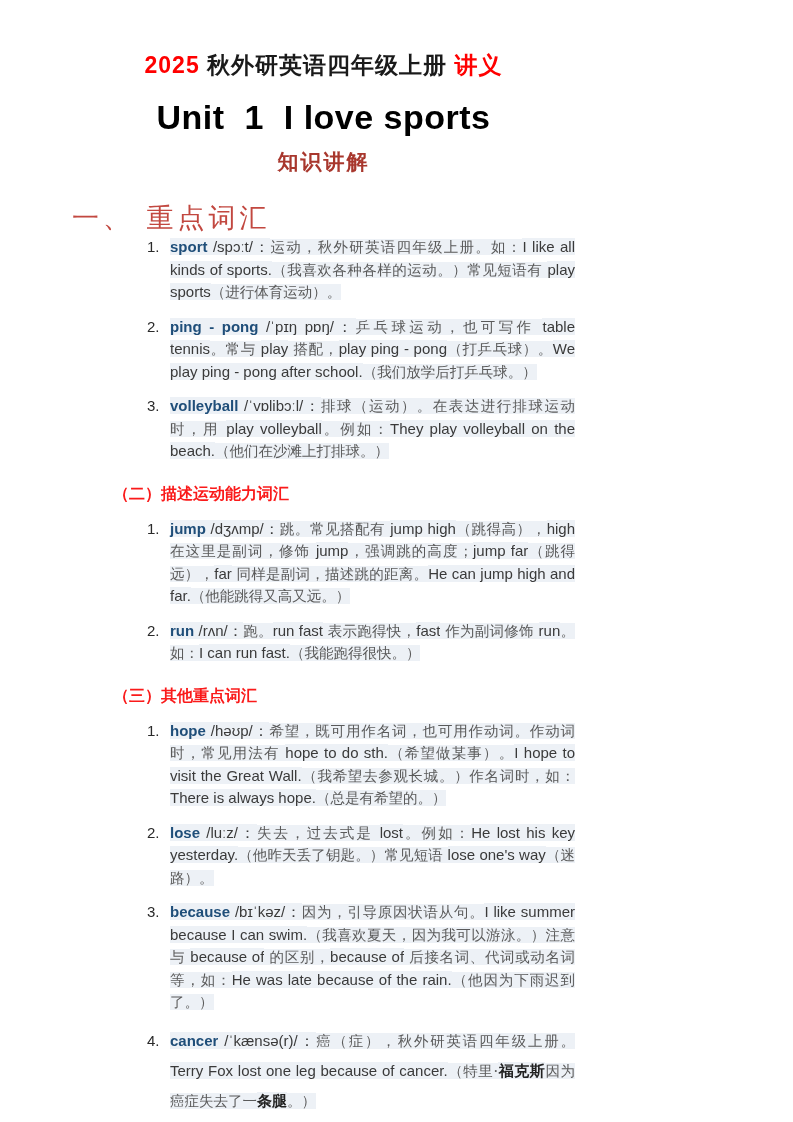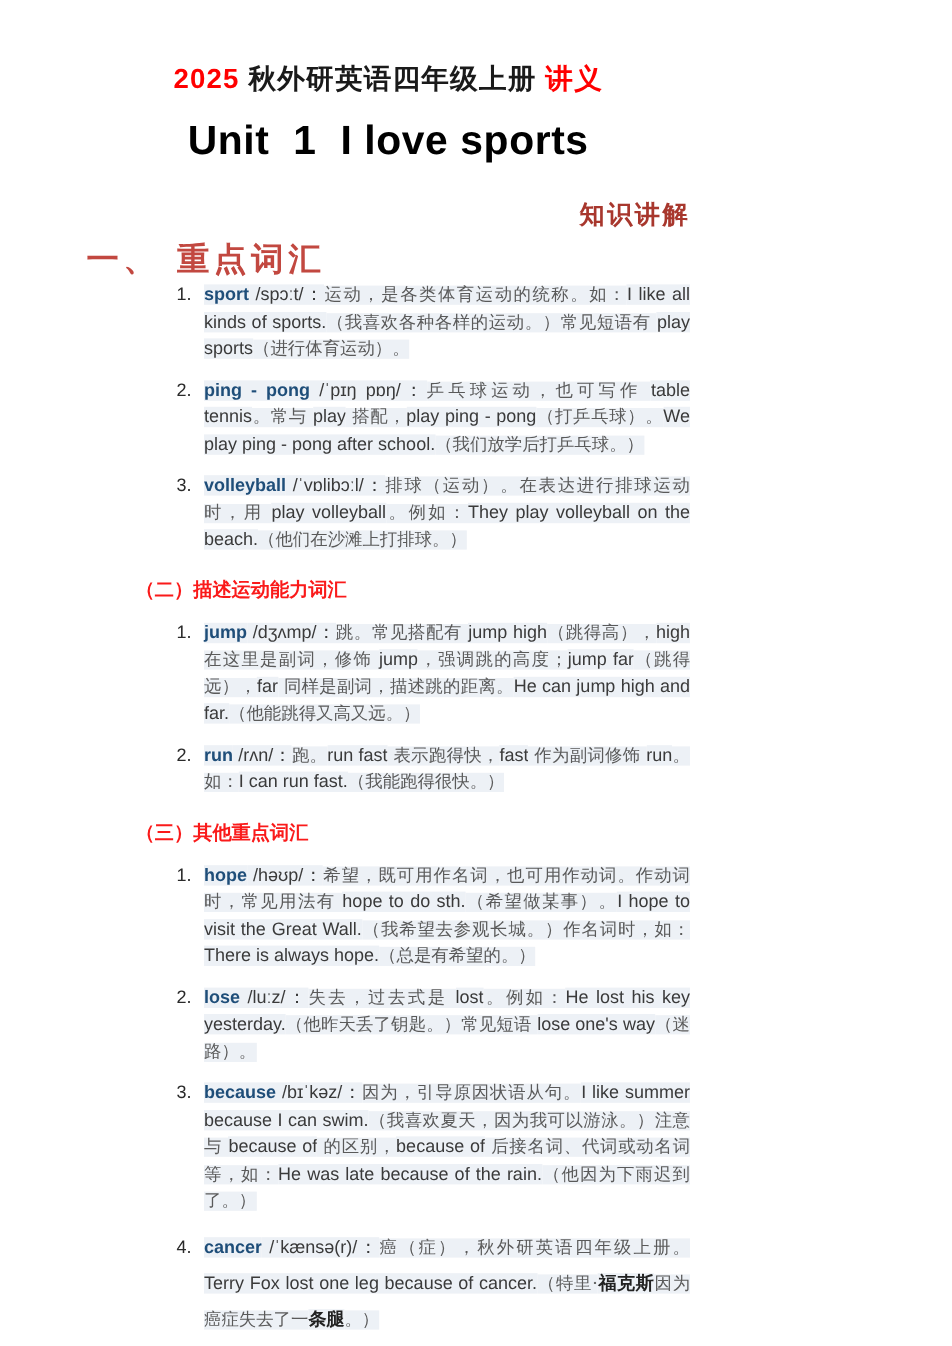--- a/index.html
+++ b/index.html
@@ -9,25 +9,25 @@
   .doc-title{ text-align:center; font-size:23px; font-weight:bold; line-height:30px; letter-spacing:1px;}
   .doc-title span{white-space:pre;}
   .t-red{color:#ff0000;}
   .t-black{color:#1a1a1a;}
 
   .unit-title{ text-align:center; font-size:34px; font-weight:bold; color:#000000;
     white-space:pre; line-height:46px; letter-spacing:0.5px;}
   .unit-top{margin-top:14px;}
   .unit-bottom{margin-top:38px;}
 
-  .knowledge-title{ margin-top:26px; text-align:right; font-size:21px; font-weight:bold;
+  .knowledge-title{ margin-top:8px; text-align:center; font-size:21px; font-weight:bold;
     color:#a8372d; line-height:28px; letter-spacing:2px;}
 
-  .section-head{ margin-top:5px; font-size:27px; line-height:36px; color:#c24840;
-    font-family:"DejaVu Serif","Liberation Serif",serif; font-weight:bold; letter-spacing:4px;}
+  .section-head{ margin-top:24px; font-size:27px; line-height:36px; color:#c24840;
+    font-family:"DejaVu Serif","Liberation Serif",serif; font-weight:normal; letter-spacing:4px;}
 
   .sub-head{ margin-top:20px; margin-bottom:13px; padding-left:41px; font-size:16px;
     font-weight:bold; color:#fa1a1a; line-height:22px;}
 
   .vocab-list{margin:0;padding:0;}
   .item{ position:relative; margin-left:75px; margin-bottom:12px; font-size:15px;
     line-height:21.5px; padding-left:23px; text-align:justify; color:#3a3a3a;}
   .item.loose{line-height:30px;}
   .num{position:absolute;left:0;top:0;color:#2a2a2a;}
 
@@ -51,21 +51,21 @@
 
   <div class="unit-title unit-top">Unit  1  I love sports</div>
 
   <div class="knowledge-title">知识讲解</div>
 
   <div class="section-head">一、 重点词汇</div>
 
   <div class="vocab-list">
     <div class="item">
       <span class="num">1.</span>
-      <span><span class="seg-w">sport</span><span class="seg-e"> /spɔːt/：</span><span class="seg-z">运动，是各类体育运动的统称。如：</span><span class="seg-e">I like all kinds of sports.</span><span class="seg-z">（我喜欢各种各样的运动。）常见短语有 </span><span class="seg-e">play sports</span><span class="seg-z">（进行体育运动）。</span></span>
+      <span><span class="seg-w">sport</span><span class="seg-e"> /spɔːt/：</span><span class="seg-z">运动，秋外研英语四年级上册。如：</span><span class="seg-e">I like all kinds of sports.</span><span class="seg-z">（我喜欢各种各样的运动。）常见短语有 </span><span class="seg-e">play sports</span><span class="seg-z">（进行体育运动）。</span></span>
     </div>
     <div class="item">
       <span class="num">2.</span>
       <span><span class="seg-w">ping - pong</span><span class="seg-e"> /ˈpɪŋ pɒŋ/：</span><span class="seg-z">乒乓球运动，也可写作 </span><span class="seg-e">table tennis</span><span class="seg-z">。常与 </span><span class="seg-e">play</span><span class="seg-z"> 搭配，</span><span class="seg-e">play ping - pong</span><span class="seg-z">（打乒乓球）。</span><span class="seg-e">We play ping - pong after school.</span><span class="seg-z">（我们放学后打乒乓球。）</span></span>
     </div>
     <div class="item">
       <span class="num">3.</span>
       <span><span class="seg-w">volleyball</span><span class="seg-e"> /ˈvɒlibɔːl/：</span><span class="seg-z">排球（运动）。在表达进行排球运动时，用 </span><span class="seg-e">play volleyball</span><span class="seg-z">。例如：</span><span class="seg-e">They play volleyball on the beach.</span><span class="seg-z">（他们在沙滩上打排球。）</span></span>
     </div>
   </div>

